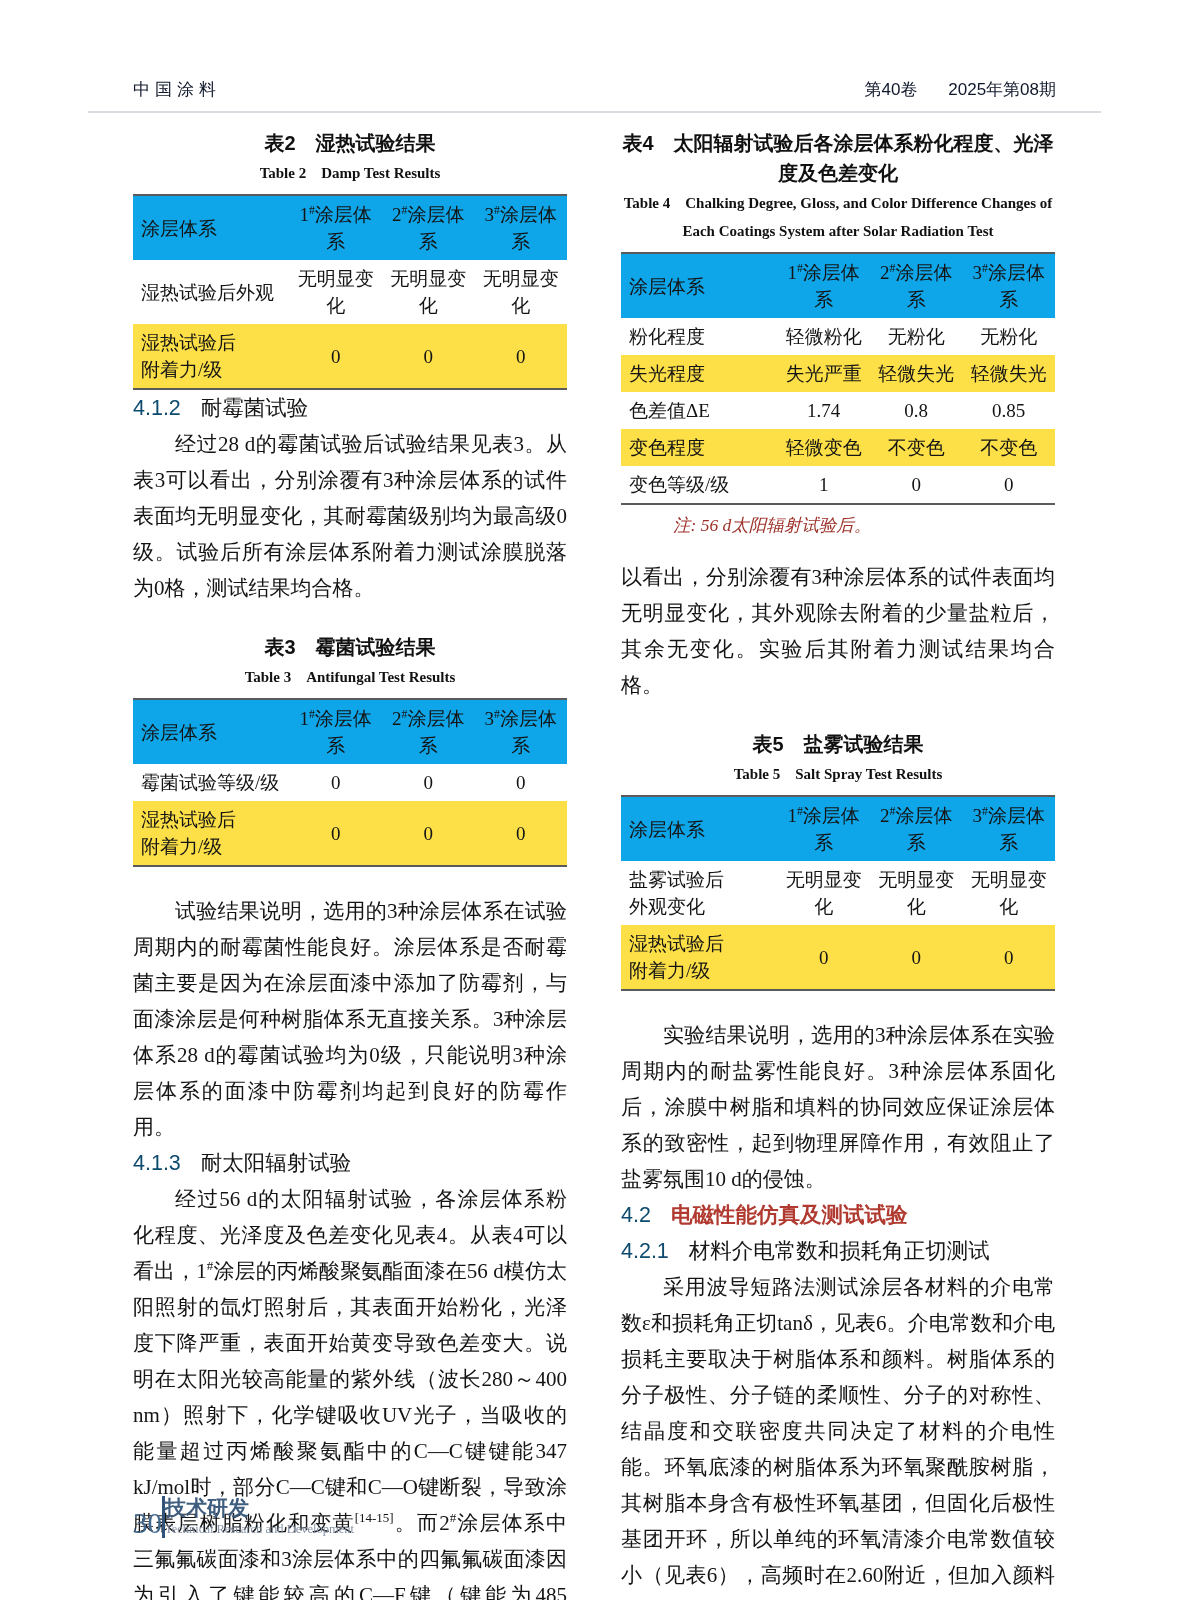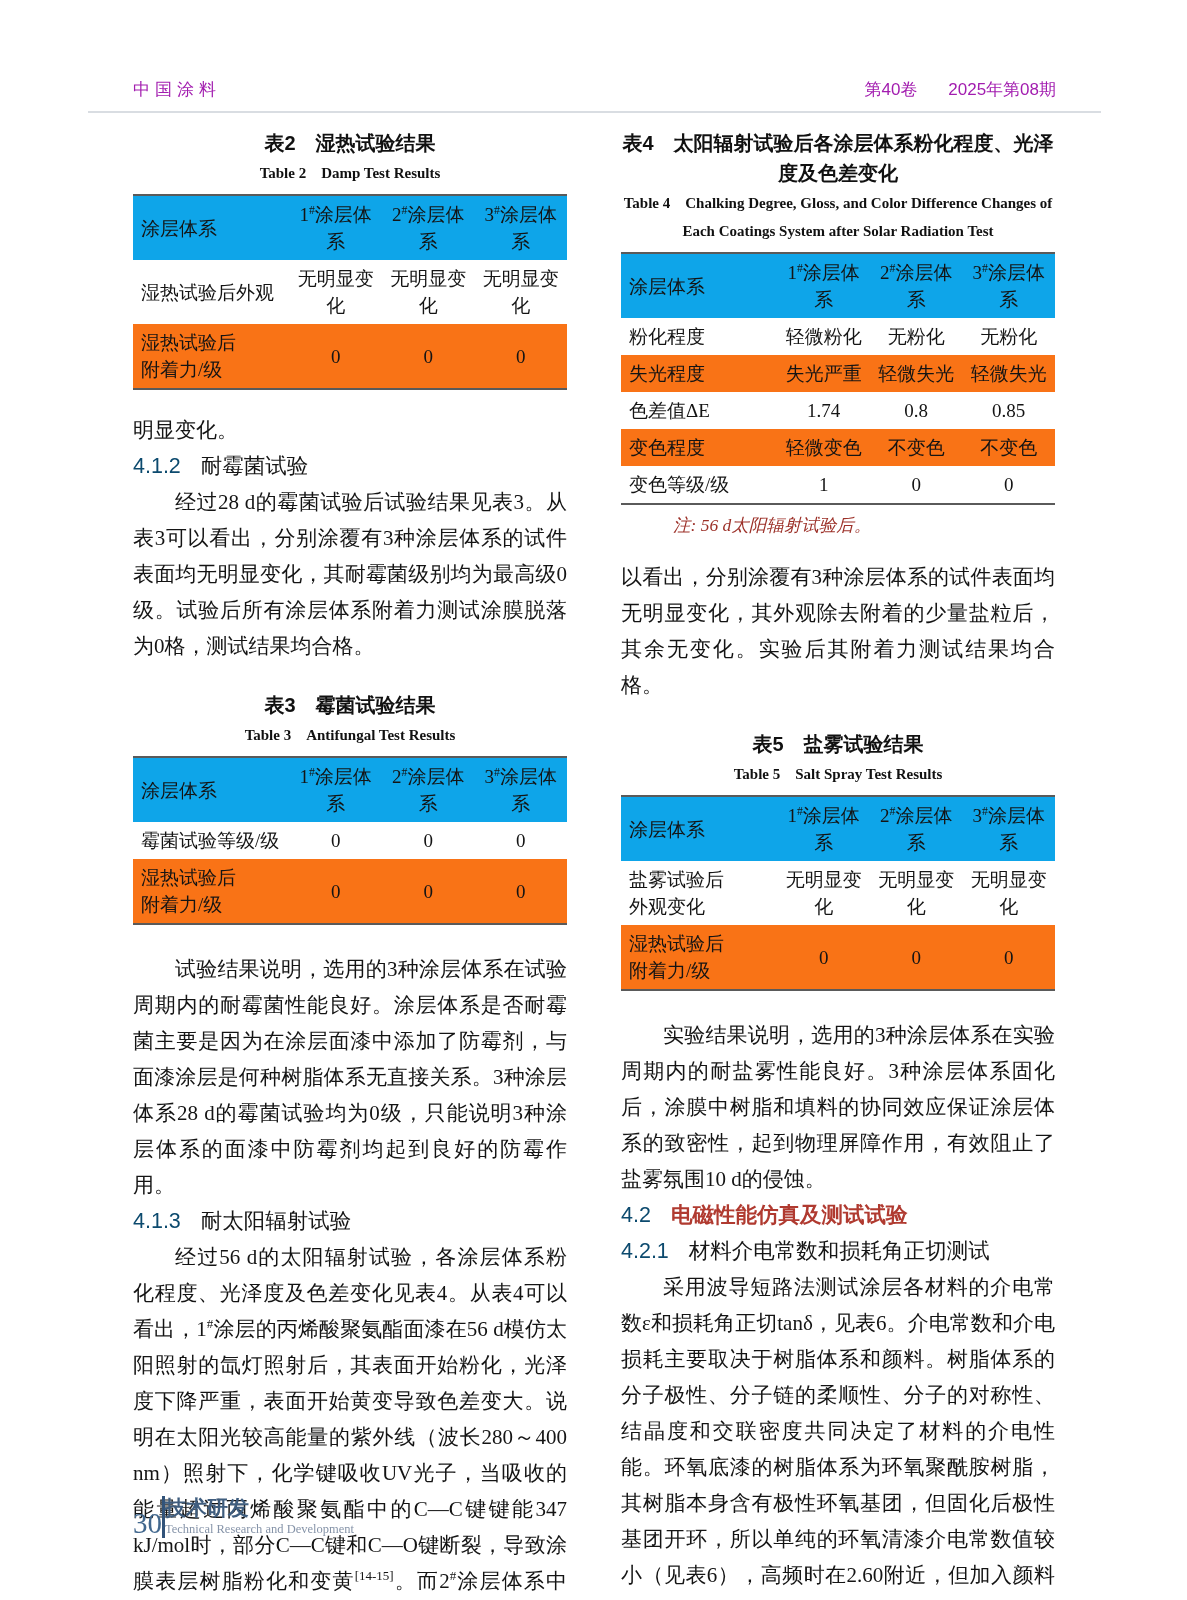--- a/index.html
+++ b/index.html
@@ -11,21 +11,21 @@
     background: #fff;
     overflow: hidden;
     font-family: "Liberation Serif", "DejaVu Serif", serif;
     color: #141414;
   }
   
   .runhead {
     position: absolute; top: 78px; left: 88px; right: 86px;
     display: flex; justify-content: space-between; align-items: center;
     font-family: "Liberation Sans", "DejaVu Sans", sans-serif;
-    font-size: 17px; color: #a21caf;
+    font-size: 17px; color: #0f172a;
     border-bottom: 2px solid #d9dde2;
     padding: 0 45px 10px 45px;
   }
   .runhead .journal { letter-spacing: 5px; }
   .runhead .right span { margin-left: 26px; }
   
   .columns {
     position: absolute; top: 128px; left: 133px;
     width: 922px;
     display: flex; gap: 54px;
@@ -43,21 +43,21 @@
     margin-top: 1px;
   }
   
   table.dtable {
     width: 100%; border-collapse: collapse; margin-top: 7px;
     border-top: 2px solid #5a5a5a; border-bottom: 2px solid #5a5a5a;
     font-size: 19px; line-height: 27px;
   }
   table.dtable th, table.dtable td { font-weight: normal; padding: 5px 2px; vertical-align: middle; }
   table.dtable tr.thead { background: #0ea5e9; }
-  table.dtable tr.alt   { background: #f97316; }
+  table.dtable tr.alt   { background: #fde047; }
   table.dtable th:first-child, table.dtable td.lbl { text-align: left; width: 36%; padding-left: 8px; white-space: pre-line; }
   table.dtable th, table.dtable td.val { text-align: center; width: 21.3%; }
   sup { font-size: 0.62em; line-height: 0; }
   .tnote {
     margin-top: 8px; padding-left: 52px;
     font-size: 17.5px; line-height: 24px; color: #9c3028; font-style: italic;
   }
   
   .para { text-indent: 2em; }
   .para.noindent { text-indent: 0; }
@@ -127,21 +127,20 @@
             <tr class="alt">
               <td class="lbl">湿热试验后
 附着力/级</td>
               <td class="val">0</td>
               <td class="val">0</td>
               <td class="val">0</td>
             </tr>
           </tbody>
         </table>
 
-      <p class="para noindent mt22">明显变化。</p>
 
       <div class="heading">
         <span class="num">4.1.2</span><span class="title">耐霉菌试验</span>
       </div>
       <p class="para">经过28 d的霉菌试验后试验结果见表3。从表3可以看出，分别涂覆有3种涂层体系的试件表面均无明显变化，其耐霉菌级别均为最高级0级。试验后所有涂层体系附着力测试涂膜脱落为0格，测试结果均合格。</p>
 
       <div class="tcap mt26">
         <div class="zh">表3　霉菌试验结果</div>
         <div class="en">Table 3　Antifungal Test Results</div>
       </div>

